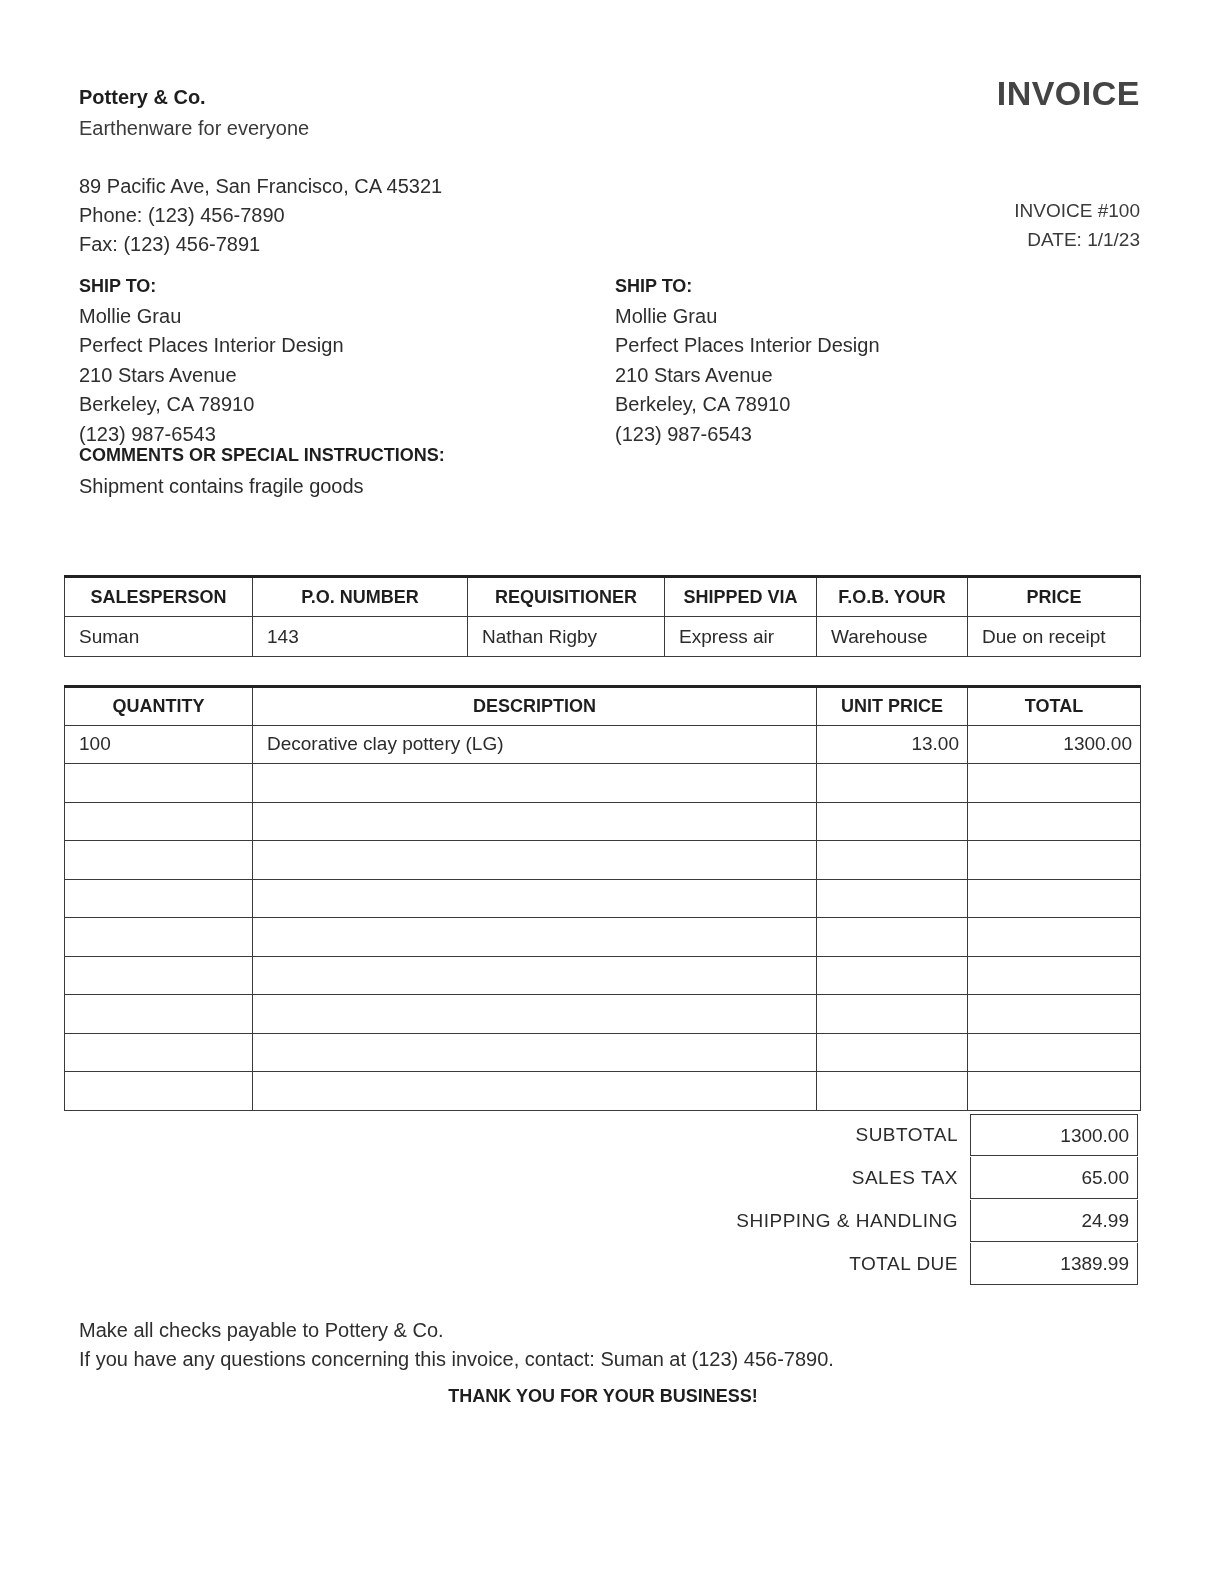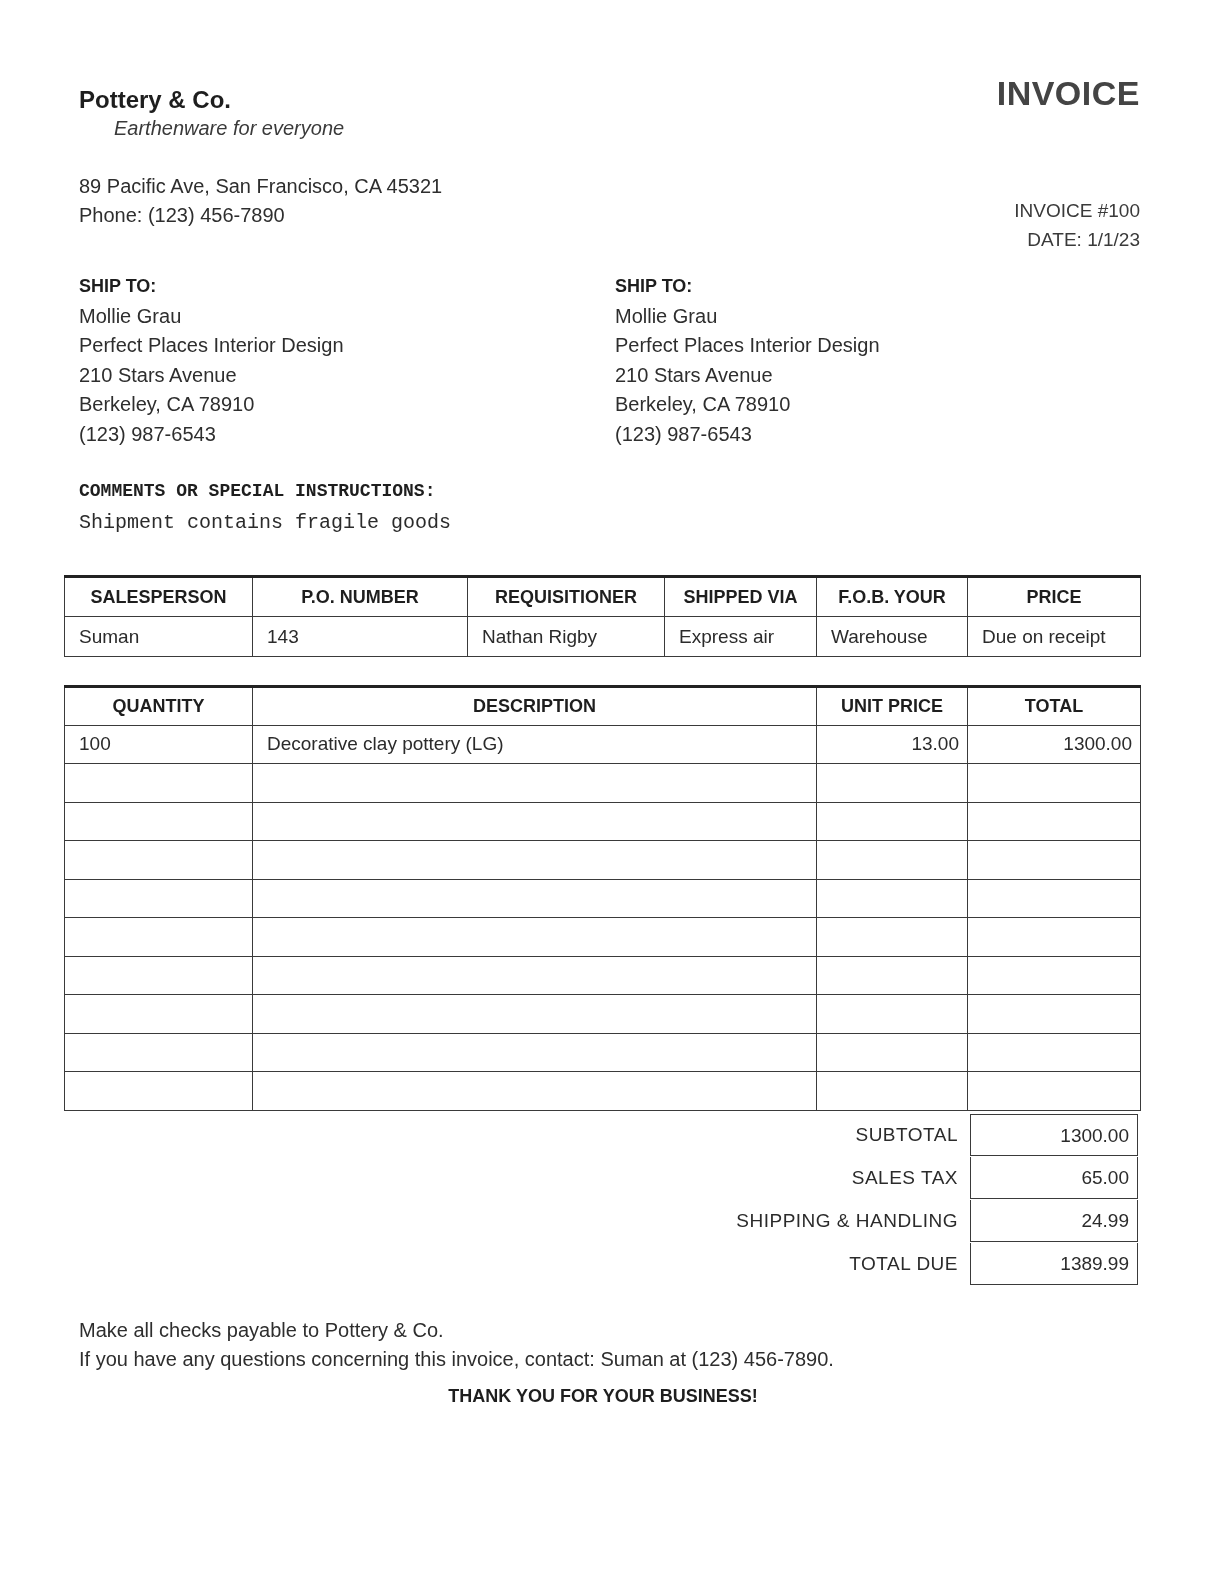--- a/index.html
+++ b/index.html
@@ -1,31 +1,31 @@
 <!DOCTYPE html>
 <html><head>
   <meta charset="utf-8">
   <style>
     html, body { margin: 0; padding: 0; background: #ffffff; }
     body {
       width: 1218px; height: 1586px; position: relative; overflow: hidden;
       font-family: "Liberation Sans", sans-serif; color: #2b2b2b;
     }
     .abs { position: absolute; }
-    .company-name { left: 79px; top: 86px; font-size: 24px; font-weight: bold; color: #1e1e1e; }
-    .tagline { left: 79px; top: 117px; font-size: 20px; font-style: italic; color: #3a3a3a; margin-left: 35px; }
+    .company-name { left: 79px; top: 86px; font-size: 20px; font-weight: bold; color: #1e1e1e; }
+    .tagline { left: 79px; top: 117px; font-size: 20px; color: #3a3a3a; }
     .addr { left: 79px; top: 172px; font-size: 20px; line-height: 29px; color: #2e2e2e; }
     .addr div { white-space: nowrap; }
     .title { right: 78px; top: 74px; font-size: 34px; font-weight: bold; color: #444444; letter-spacing: 0.5px; }
     .inv-meta { right: 78px; top: 196px; font-size: 19px; line-height: 29px; text-align: right; color: #3a3a3a; }
     .party { top: 272px; font-size: 20px; line-height: 29.5px; color: #2e2e2e; }
     .party .hdr { font-weight: bold; font-size: 18px; color: #1e1e1e; }
     .bill { left: 79px; }
     .ship { left: 615px; }
-    .comments { left: 79px; top: 476px; font-size: 20px; line-height: 31px; font-family: Liberation Mono, monospace; }
+    .comments { left: 79px; top: 440px; font-size: 20px; line-height: 31px; }
     .comments .hdr { font-weight: bold; font-size: 18px; color: #1e1e1e; }
 
     table { border-collapse: collapse; position: absolute; left: 64px; width: 1076px; table-layout: fixed; }
     td, th { border: 1.5px solid #3a3a3a; font-size: 19px; padding: 0 14px; color: #2b2b2b; overflow: hidden; white-space: nowrap; }
     th { font-weight: bold; text-align: center; font-size: 18px; color: #1e1e1e; }
     .info-table { top: 575px; border-top: 3px solid #222; }
     .info-table tr { height: 40px; }
     .items-table { top: 685px; border-top: 3px solid #222; }
     .items-table tr { height: 38.5px; padding-left: 32px; }
     .items-table td.num { text-align: right; padding-right: 8px; }
@@ -40,20 +40,21 @@
     .thanks { left: 0; width: 1206px; top: 1386px; text-align: center; font-size: 18px; font-weight: bold; color: #1e1e1e; }
   </style>
 </head>
 <body>
 
 <div class="abs company-name">Pottery &amp; Co.</div>
 <div class="abs tagline">Earthenware for everyone</div>
 <div class="abs addr">
   <div>89 Pacific Ave, San Francisco, CA 45321</div>
   <div>Phone: (123) 456-7890</div>
+  <div>Fax: (123) 456-7891</div>
 </div>
 
 <div class="abs title">INVOICE</div>
 <div class="abs inv-meta">
   <div>INVOICE #100</div>
   <div>DATE: 1/1/23</div>
 </div>
 
 <div class="abs party bill">
   <div class="hdr">SHIP TO:</div>

